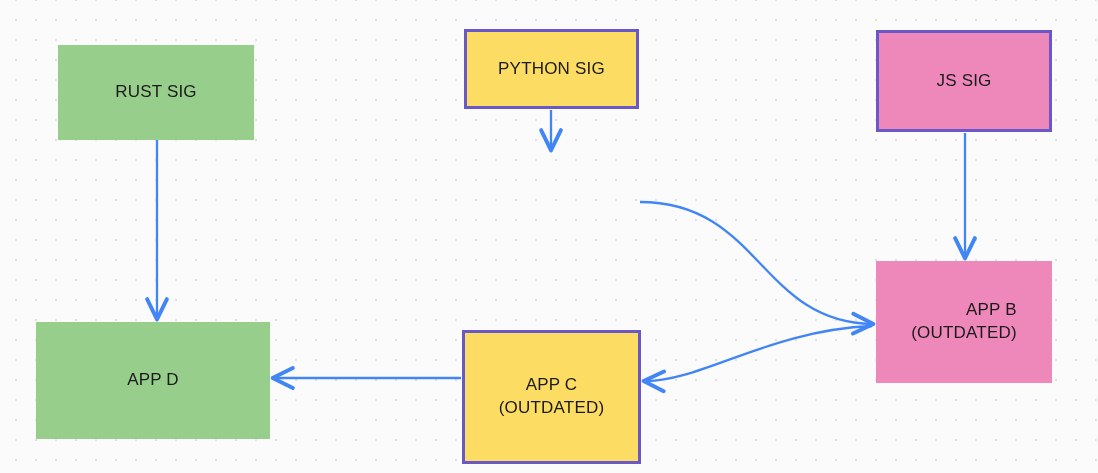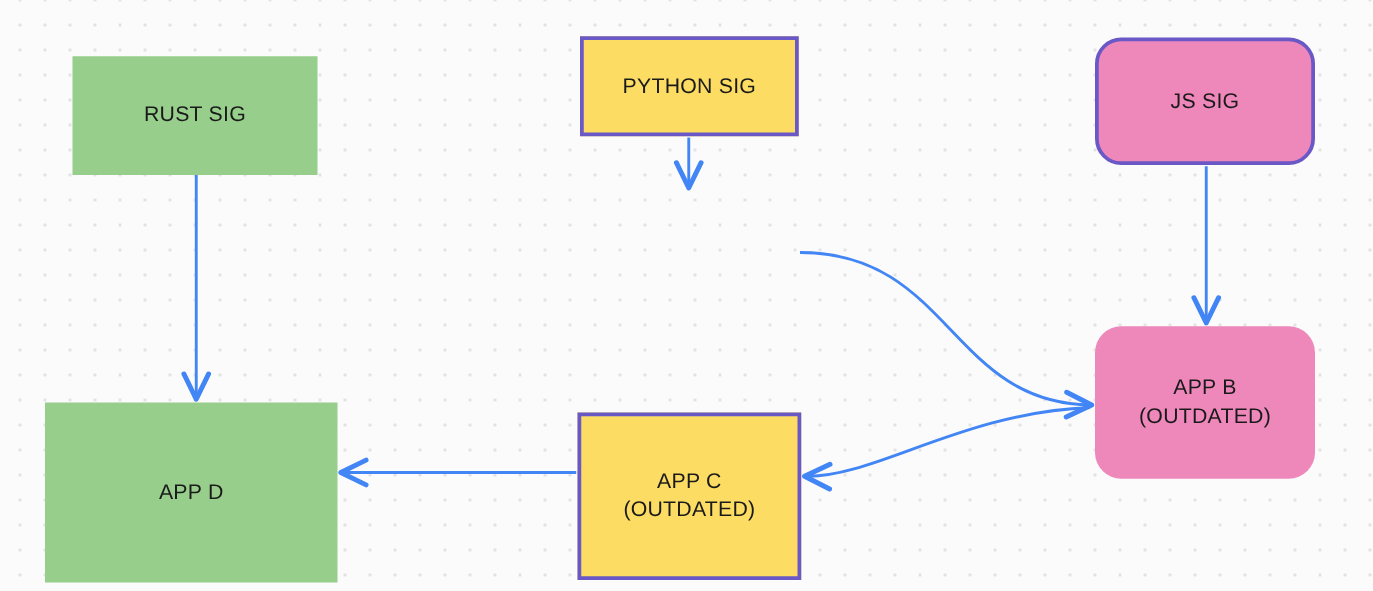--- a/index.html
+++ b/index.html
@@ -36,21 +36,21 @@
     text-align: center;
     color: #1a1a1a;
     font-size: 17px;
     line-height: 1.35;
     letter-spacing: 0.2px;
     white-space: pre-line;
     z-index: 2;
   }
   .node.green  { background: #97ce8c; }
   .node.yellow { background: #fcdc63; }
-  .node.pink   { background: #ee88bb; border-radius: 21px; }
+  .node.pink   { background: #ee88bb; }
   .node.bordered { border: 3px solid #6a58c6; }
 </style>
 </head>
 <body>
 
 <div id="canvas">
 
   <svg class="edges" viewBox="0 0 1098 473" width="1098" height="473" xmlns="http://www.w3.org/2000/svg">
     <defs>
       <marker id="arrowhead" markerWidth="11" markerHeight="11" refX="9.4" refY="5.5" orient="auto" markerUnits="strokeWidth">
@@ -73,21 +73,21 @@
     </g>
   </svg>
 
   <div class="node green" style="left:58px;  top:45px;  width:196px; height:95px;">RUST SIG</div>
 
   <div class="node yellow bordered" style="left:464px; top:29px;  width:175px; height:80px;">PYTHON SIG</div>
 
   <div class="node pink bordered" style="left:876px; top:30px;  width:176px; height:102px;">JS SIG</div>
 
 
-  <div class="node pink" style="left:876px; top:261px; width:176px; height:122px;">APP B
+  <div class="node pink" style="left:876px; top:261px; width:176px; height:122px;text-align:right;">APP B
 (OUTDATED)</div>
 
   <div class="node yellow bordered" style="left:462px; top:330px; width:179px; height:134px;">APP C
 (OUTDATED)</div>
 
-  <div class="node green" style="left:36px;  top:322px; width:234px; height:144px;">APP D</div>
+  <div class="node green" style="left:36px;  top:322px; width:234px; height:117px;">APP D</div>
 
 </div>
 
 </body></html>

